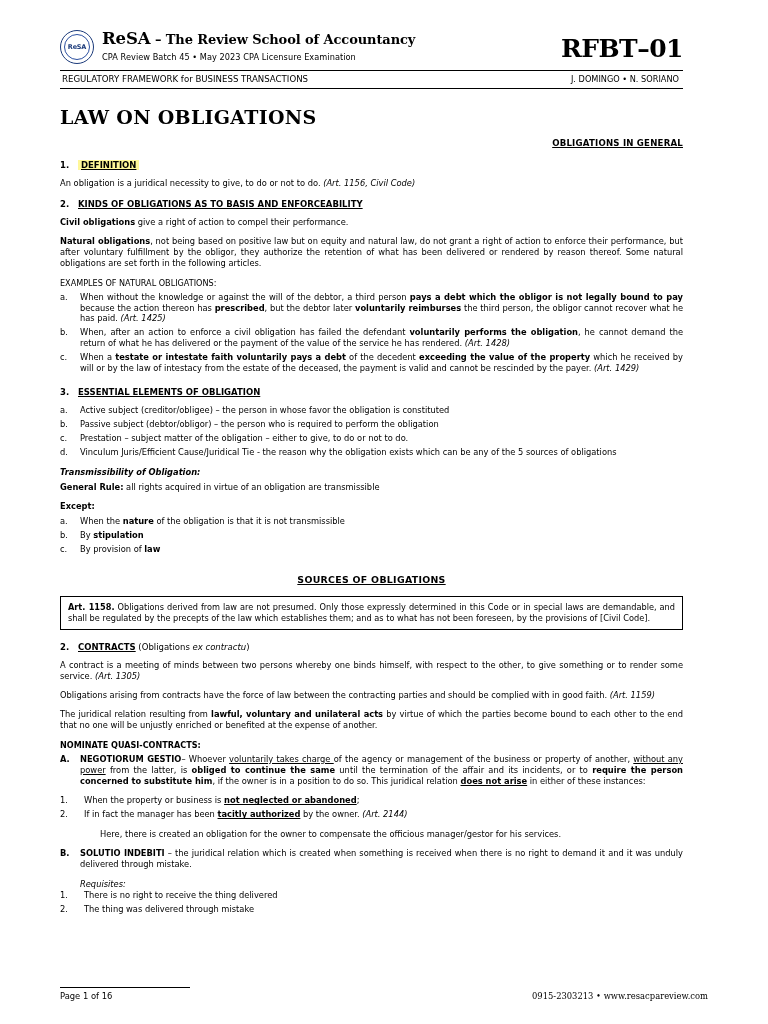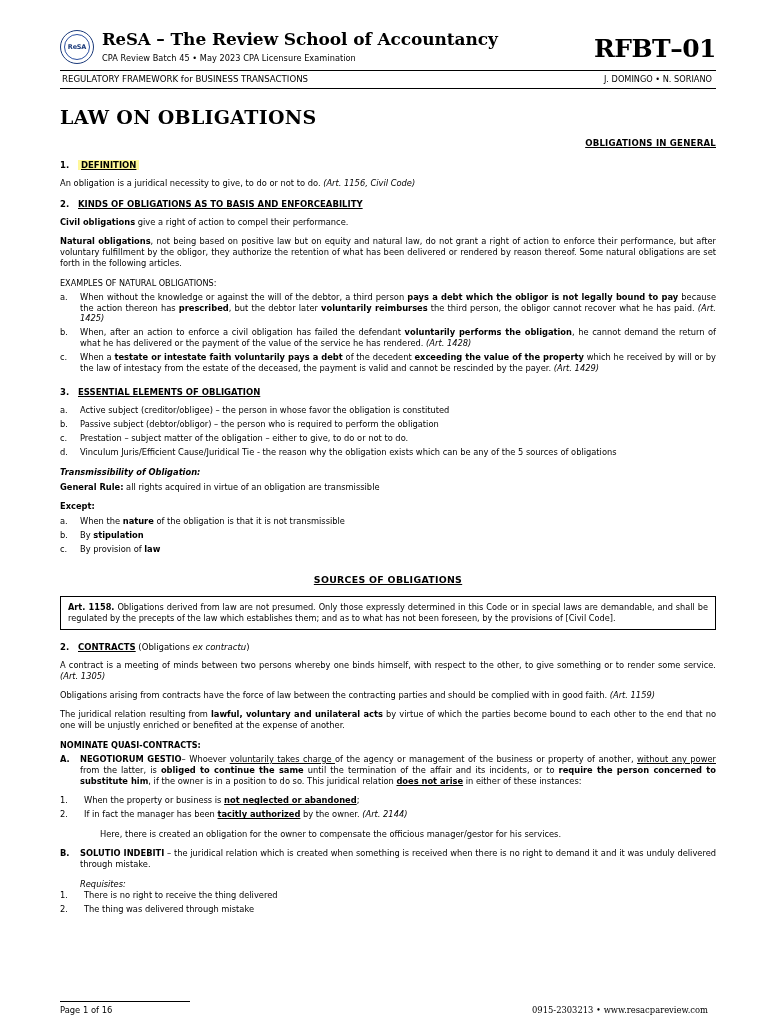--- a/index.html
+++ b/index.html
@@ -4,21 +4,21 @@
 <style>
   html, body { margin:0; padding:0; }
   body {
     width:768px; height:1024px;
     background:#ffffff;
     font-family:"DejaVu Sans", sans-serif;
     color:#000;
     font-size:8.3px;
     line-height:1.32;
   }
-  .page { position:relative; width:768px; height:1024px; box-sizing:border-box; padding:28px 52px 0 60px; }
+  .page { position:relative; width:768px; height:1024px; box-sizing:border-box; padding:28px 85px 0 60px; }
 
   
   .masthead { display:flex; align-items:flex-start; }
   .logo-wrap { width:40px; flex:0 0 40px; padding-top:2px; }
   .logo {
     width:34px; height:34px; border-radius:50%;
     border:1.6px solid #1b3a7a; box-sizing:border-box;
     display:flex; align-items:center; justify-content:center;
     background:#fff;
   }
@@ -27,21 +27,21 @@
     border:1px solid #2b4fa0; box-sizing:border-box;
     display:flex; align-items:center; justify-content:center;
     font-size:6.5px; font-weight:bold; color:#1b3a7a; letter-spacing:-0.2px;
   }
   .mast-mid { flex:1; padding-left:2px; }
   .school-name {
     font-family:"DejaVu Serif", serif;
     font-size:16.5px; font-weight:bold; color:#000; letter-spacing:-0.1px;
     white-space:nowrap;
   }
-  .school-name .sm { font-size:17px;text-align:center; }
+  .school-name .sm { font-size:13px;text-align:center; }
   .batch-line { font-size:8.2px; margin-top:2px; letter-spacing:0.05px; }
   .code {
     font-family:"DejaVu Serif", serif;
     font-size:25px; font-weight:bold; letter-spacing:-0.5px;
     padding-top:4px; white-space:nowrap;
   }
 
   .subject-bar {
     margin-top:5px;
     border-top:1.2px solid #000; border-bottom:1.2px solid #000;
@@ -90,21 +90,21 @@
 
   .indent { margin-left:20px; }
 
   .art-box {
     border:1.1px solid #000; padding:5px 7px; margin:8px 0 12px 0;
     text-align:justify; font-size:8.2px; line-height:1.34;
   }
 
   
   .footer {
-    position:absolute; left:60px; right:60px; bottom:8px;
+    position:absolute; left:60px; right:60px; bottom:22px;
     font-size:8.4px;
   }
   .footer .rule { border-top:1px solid #000; width:130px; margin-bottom:3px; }
   .footer .row { display:flex; justify-content:space-between; }
   .footer .right { font-family:"DejaVu Serif", serif; }
 </style>
 </head>
 <body>
 
 <div class="page">

